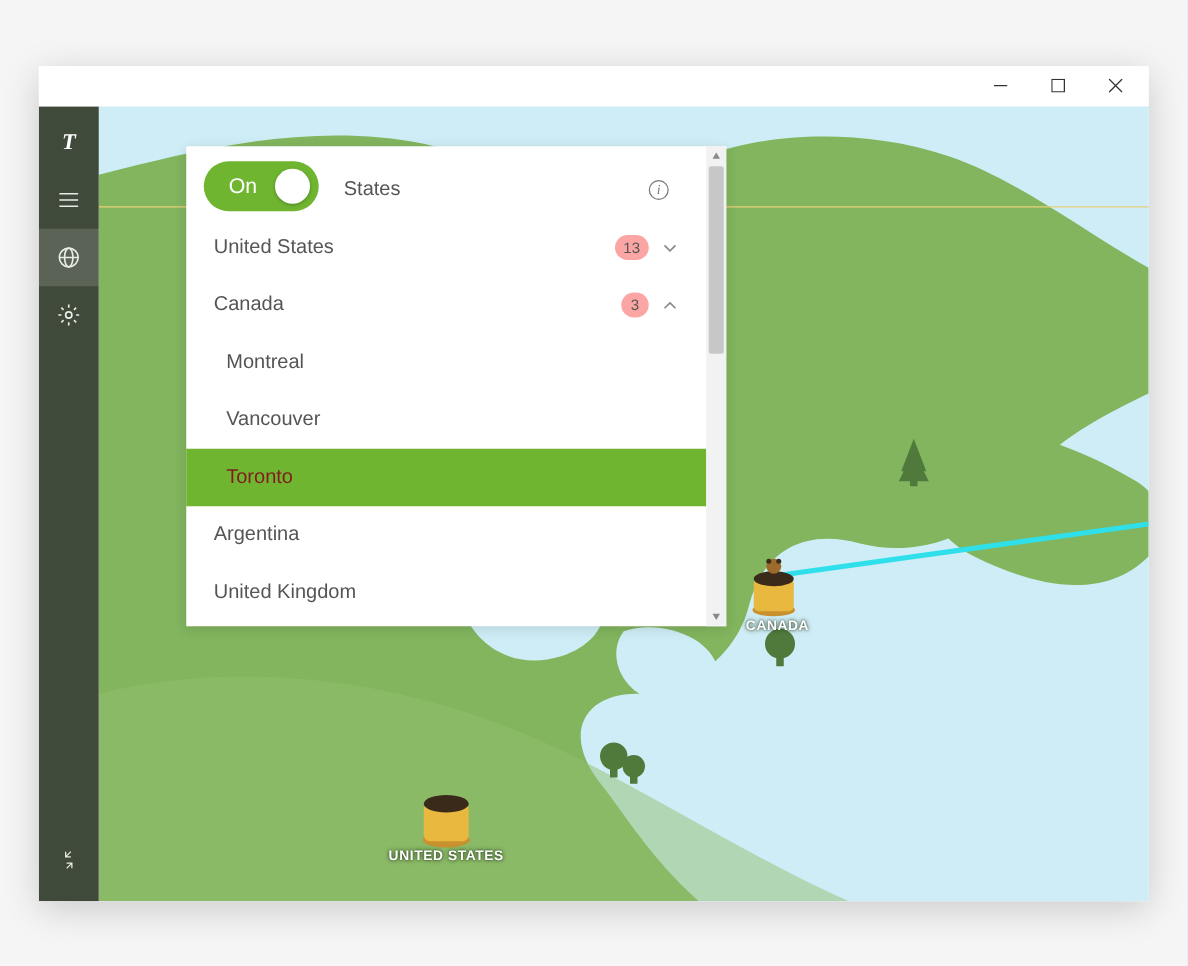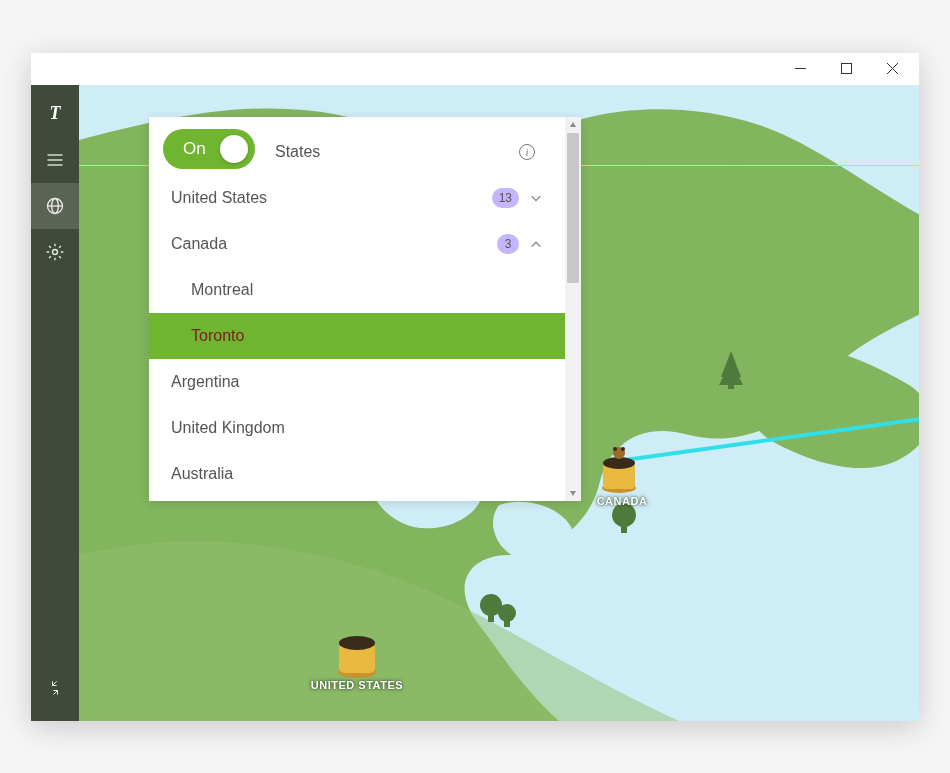--- a/index.html
+++ b/index.html
@@ -132,30 +132,30 @@
   .row {
     display: flex;
     align-items: center;
     height: 46px;
     padding: 0 22px 0 22px;
     font-size: 16px;
     color: #555;
   }
   .row.fastest { margin-left: 104px; margin-top: -48px; padding-right: 30px;}
   .row .label { flex: 1; }
-  .row.sub { padding-left: 42px; }
+  .row.sub { padding-left: 32px; }
   .row.selected {
     background: #6fb530;
     color: #7f1d1d;
   }
   .badge {
     min-width: 22px;
     height: 20px;
     border-radius: 10px;
-    background: #c4b5fd;
+    background: #fca5a5;
     color: #555;
     font-size: 12px;
     display: inline-flex;
     align-items: center;
     justify-content: center;
     padding: 0 7px;
     margin-right: 10px;
   }
   .chevron {
     width: 14px; height: 14px;
@@ -341,32 +341,32 @@
             <span class="label">Canada</span>
             <span class="badge">3</span>
             <svg class="chevron" viewBox="0 0 16 16">
                 <polyline points="3,11 8,6 13,11"></polyline>
               </svg>
           </div>
 
           <div class="row sub">
             <span class="label">Montreal</span>
           </div>
+          <div class="row sub">
+            <span class="label">Vancouver</span>
+          </div>
           <div class="row sub selected">
             <span class="label">Toronto</span>
           </div>
 
           <div class="row">
             <span class="label">Argentina</span>
           </div>
           <div class="row">
             <span class="label">United Kingdom</span>
-          </div>
-          <div class="row">
-            <span class="label">Australia</span>
           </div>
         </div>
       </div>
 
       <div class="scrollbar">
         <div class="scrollbar-btn">
           <svg viewBox="0 0 8 8">
               <polygon points="4,1 7,6 1,6"></polygon>
             </svg>
         </div>

